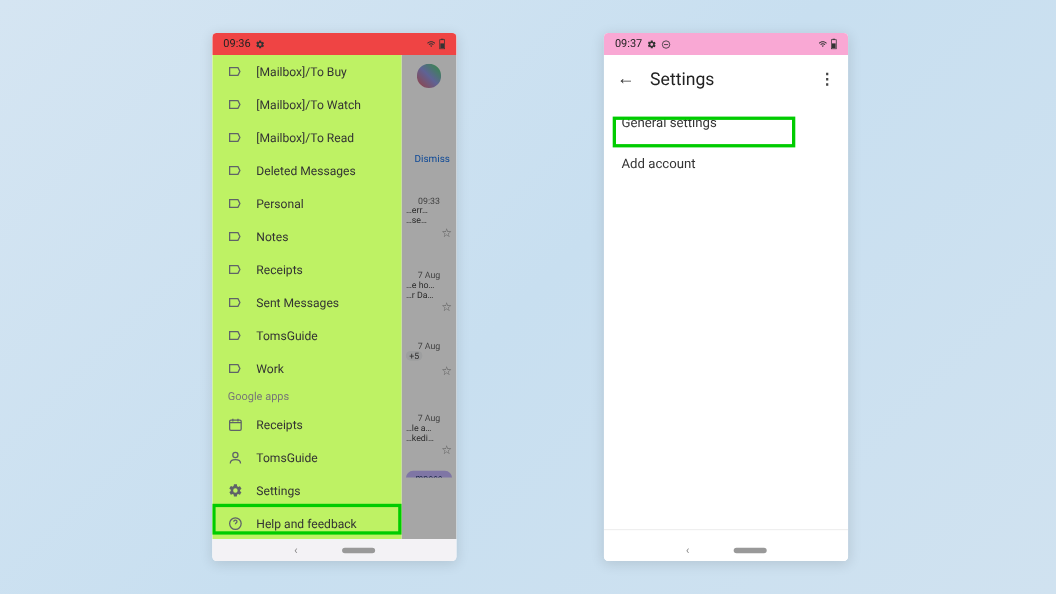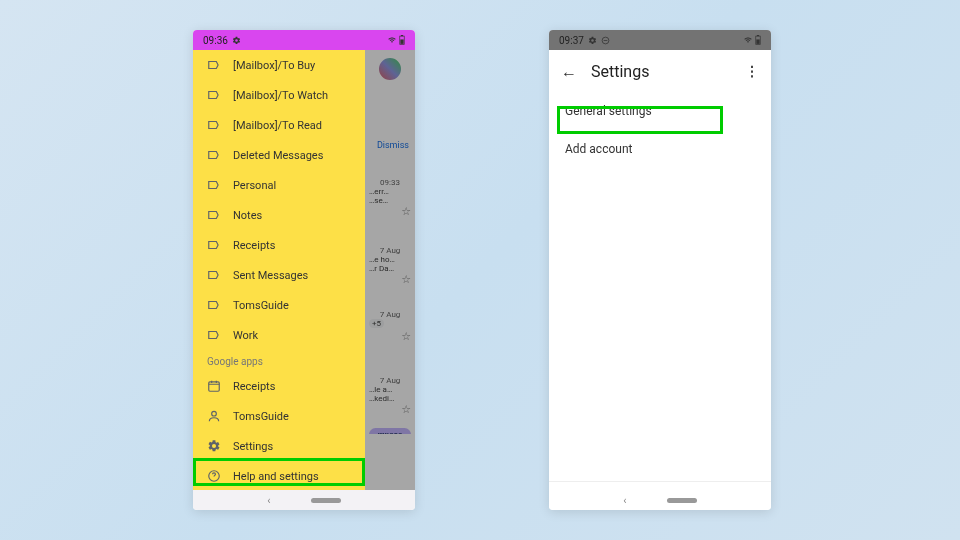--- a/index.html
+++ b/index.html
@@ -17,22 +17,22 @@
   }
   .phone.left { left: 193px; top: 30px; }
   .phone.right { left: 549px; top: 30px; }
   .statusbar {
     height: 20px; display: flex; align-items: center;
     justify-content: space-between; padding: 0 10px;
     font-size: 10px; color: #222;
   }
   .statusbar .sb-left { display:flex; gap:4px; align-items:center;}
   .statusbar .sb-right { display:flex; gap:2px; align-items:center;}
-  .phone.left .statusbar { background:#d946ef; }
-  .phone.right .statusbar { background:#737373; }
+  .phone.left .statusbar { background:#ef4444; }
+  .phone.right .statusbar { background:#f9a8d4; }
 
   
   .inbox-bg {
     position:absolute; top:20px; right:0; width:50px; height:440px;
     background: rgba(0,0,0,0.35); pointer-events:none;
   }
   .inbox-peek {
     position:absolute; top:20px; right:0; width:50px; height:384px;
     overflow:hidden; font-size:9px; color:#333;
   }
@@ -42,21 +42,21 @@
     border:2px solid #fff; position:absolute; top:6px; right:12px;
   }
   .peek-dismiss { position:absolute; top:90px; right:6px; color:#1a73e8; font-size:9px;}
   .peek-row { position:absolute; right:4px; width:42px; }
   .peek-time { font-size:8px; color:#666; text-align:center;}
   .peek-txt { font-size:8px; color:#444; overflow:hidden; white-space:nowrap;}
   .peek-star { color:#888; text-align:right; font-size:11px;}
 
   .drawer {
     position:absolute; top:20px; left:0; width:172px; height:440px;
-    background:#fde047; overflow:hidden;
+    background:#bef264; overflow:hidden;
   }
   .drawer-item {
     display:flex; align-items:center; gap:12px;
     padding: 8px 14px; font-size:11px; color:#333;
   }
   .drawer-item .icn { width:14px; height:14px; flex-shrink:0; display:flex; align-items:center; justify-content:center;}
   .drawer-section { font-size:10px; color:#777; padding:6px 14px 4px;}
   .highlight-green {
     position:absolute; border:3px solid #00cc00; pointer-events:none;
   }
@@ -255,21 +255,21 @@
         </span>
       <span>Settings</span>
     </div>
     <div class="drawer-item">
       <span class="icn">
           <svg width="14" height="14" viewBox="0 0 24 24" fill="none" stroke="#5f6368" stroke-width="2">
             <circle cx="12" cy="12" r="9"></circle>
             <path d="M9.5 9a2.5 2.5 0 015 0c0 1.5-2.5 2-2.5 4M12 17h.01"></path>
           </svg>
         </span>
-      <span>Help and settings</span>
+      <span>Help and feedback</span>
     </div>
   </div>
 
   <div class="highlight-green" style="left:0px; top:428px; width:172px; height:28px;"></div>
 
   <div class="navbar">
     <span class="nav-back">‹</span>
     <span class="nav-home"></span>
   </div>
 </div>

